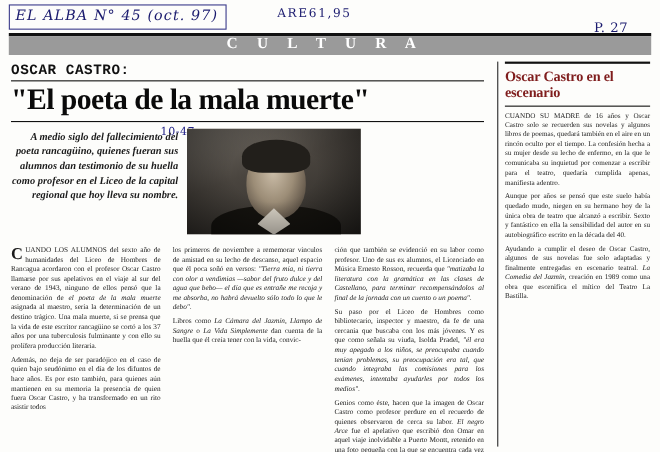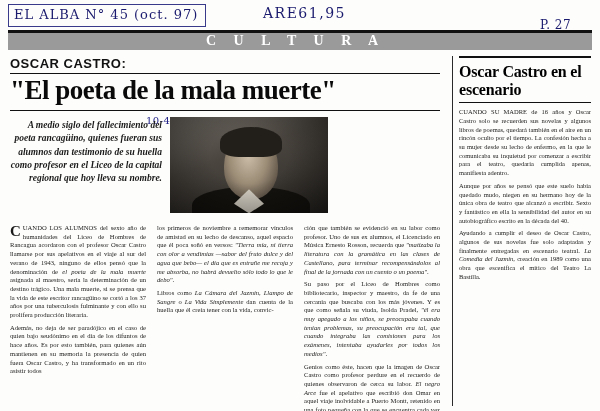--- a/index.html
+++ b/index.html
@@ -36,25 +36,26 @@
     top: 4px;
     width: 196px;
     height: 21px;
     border: 1px solid #3a3a8a;
   }
   .hw-journal {
     left: 14px;
     top: 7px;
     font-size: 13px;
     letter-spacing: 1px;
+    font-style: italic;
   }
   .hw-code {
-    left: 263px;
+    left: 252px;
     top: 5px;
-    font-size: 14px;
+    font-size: 11px;
     letter-spacing: 1.5px;
   }
   .hw-page {
     left: 540px;
     top: 18px;
     font-size: 12px;
     text-align: right;
   }
   .hw-date-inline {
     left: 136px;
@@ -99,21 +100,21 @@
 
   
   .article {
     position: absolute;
     left: 10px;
     top: 56px;
     width: 430px;
     height: 350px;
   }
   .kicker {
-    font-family: Liberation Sans, sans-serif;
+    font-family: Liberation Mono, monospace;
     font-size: 13px;
     font-weight: bold;
     letter-spacing: 0.5px;
     color: #111;
     margin: 0 0 2px 0;
   }
   .kicker-rule {
     width: 100%;
     height: 1px;
     background: #111;
@@ -245,24 +246,24 @@
     box-sizing: border-box;
   }
   .sb-rule-top {
     width: 132px;
     height: 2px;
     background: #111;
     margin-bottom: 5px;
   }
   .sb-title {
     font-family: "Liberation Serif", serif;
-    font-size: 16px;
+    font-size: 13px;
     font-weight: bold;
     line-height: 1.1;
-    color: #000000;
+    color: #7f1d1d;
     margin-bottom: 4px;
     letter-spacing: -0.2px;
   }
   .sb-rule-mid {
     width: 132px;
     height: 1px;
     background: #111;
     margin-bottom: 5px;
   }
   .sb-body {

